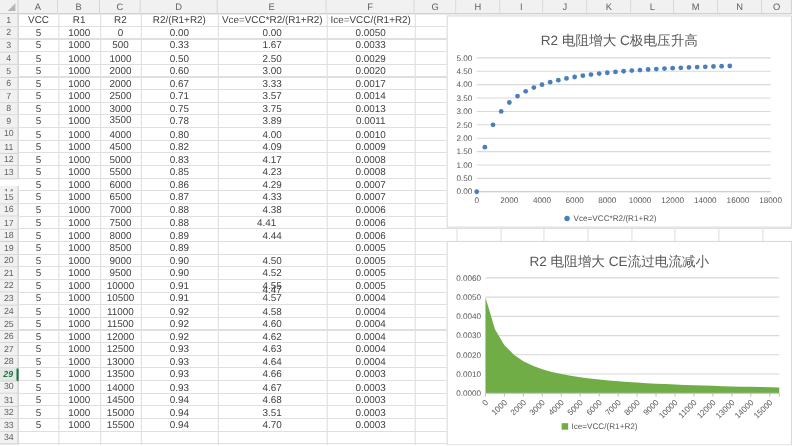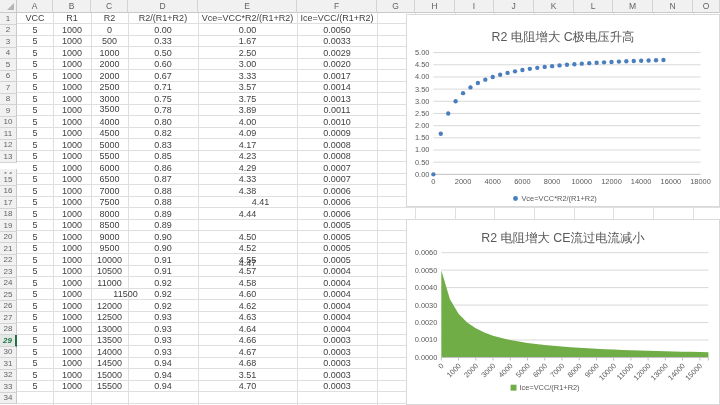--- a/index.html
+++ b/index.html
@@ -198,21 +198,21 @@
       <div class="cell" style="left: 0px; width: 36px; top: 172.5px;">5</div>
       <div class="cell" style="left: 36px; width: 38px; top: 172.5px;">1000</div>
       <div class="cell" style="left: 74px; width: 37px; top: 172.5px;">7000</div>
       <div class="cell" style="left: 111px; width: 70px; top: 172.5px;">0.88</div>
       <div class="cell" style="left: 181px; width: 99px; top: 172.5px;">4.38</div>
       <div class="cell" style="left: 280px; width: 80px; top: 172.5px;">0.0006</div>
       <div class="cell" style="left: 0px; width: 36px; top: 184px;">5</div>
       <div class="cell" style="left: 36px; width: 38px; top: 184px;">1000</div>
       <div class="cell" style="left: 74px; width: 37px; top: 184px;">7500</div>
       <div class="cell" style="left: 111px; width: 70px; top: 184px;">0.88</div>
-      <div class="cell" style="left: 194px; width: 99px; top: 184px;">4.41</div>
+      <div class="cell" style="left: 176px; width: 99px; top: 184px;">4.41</div>
       <div class="cell" style="left: 280px; width: 80px; top: 184px;">0.0006</div>
       <div class="cell" style="left: 0px; width: 36px; top: 195.5px;">5</div>
       <div class="cell" style="left: 36px; width: 38px; top: 195.5px;">1000</div>
       <div class="cell" style="left: 74px; width: 37px; top: 195.5px;">8000</div>
       <div class="cell" style="left: 111px; width: 70px; top: 195.5px;">0.89</div>
       <div class="cell" style="left: 181px; width: 99px; top: 195.5px;">4.44</div>
       <div class="cell" style="left: 280px; width: 80px; top: 195.5px;">0.0006</div>
       <div class="cell" style="left: 0px; width: 36px; top: 207px;">5</div>
       <div class="cell" style="left: 36px; width: 38px; top: 207px;">1000</div>
       <div class="cell" style="left: 74px; width: 37px; top: 207px;">8500</div>
@@ -244,21 +244,21 @@
       <div class="cell" style="left: 181px; width: 99px; top: 253px;">4.57</div>
       <div class="cell" style="left: 280px; width: 80px; top: 253px;">0.0004</div>
       <div class="cell" style="left: 0px; width: 36px; top: 264.5px;">5</div>
       <div class="cell" style="left: 36px; width: 38px; top: 264.5px;">1000</div>
       <div class="cell" style="left: 74px; width: 37px; top: 264.5px;">11000</div>
       <div class="cell" style="left: 111px; width: 70px; top: 264.5px;">0.92</div>
       <div class="cell" style="left: 181px; width: 99px; top: 264.5px;">4.58</div>
       <div class="cell" style="left: 280px; width: 80px; top: 264.5px;">0.0004</div>
       <div class="cell" style="left: 0px; width: 36px; top: 276px;">5</div>
       <div class="cell" style="left: 36px; width: 38px; top: 276px;">1000</div>
-      <div class="cell" style="left: 74px; width: 37px; top: 276px; margin-left: 16px;">11500</div>
+      <div class="cell" style="left: 74px; width: 37px; top: 276px;">11500</div>
       <div class="cell" style="left: 111px; width: 70px; top: 276px;">0.92</div>
       <div class="cell" style="left: 181px; width: 99px; top: 276px;">4.60</div>
       <div class="cell" style="left: 280px; width: 80px; top: 276px;">0.0004</div>
       <div class="cell" style="left: 0px; width: 36px; top: 287.5px;">5</div>
       <div class="cell" style="left: 36px; width: 38px; top: 287.5px;">1000</div>
       <div class="cell" style="left: 74px; width: 37px; top: 287.5px;">12000</div>
       <div class="cell" style="left: 111px; width: 70px; top: 287.5px;">0.92</div>
       <div class="cell" style="left: 181px; width: 99px; top: 287.5px;">4.62</div>
       <div class="cell" style="left: 280px; width: 80px; top: 287.5px;">0.0004</div>
       <div class="cell" style="left: 0px; width: 36px; top: 299px;">5</div>

